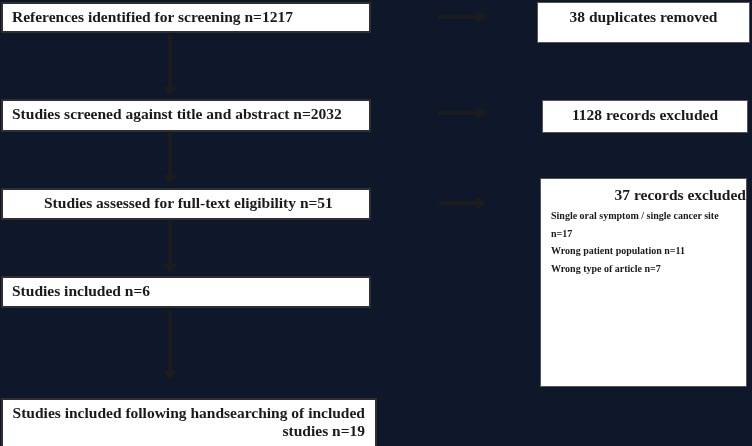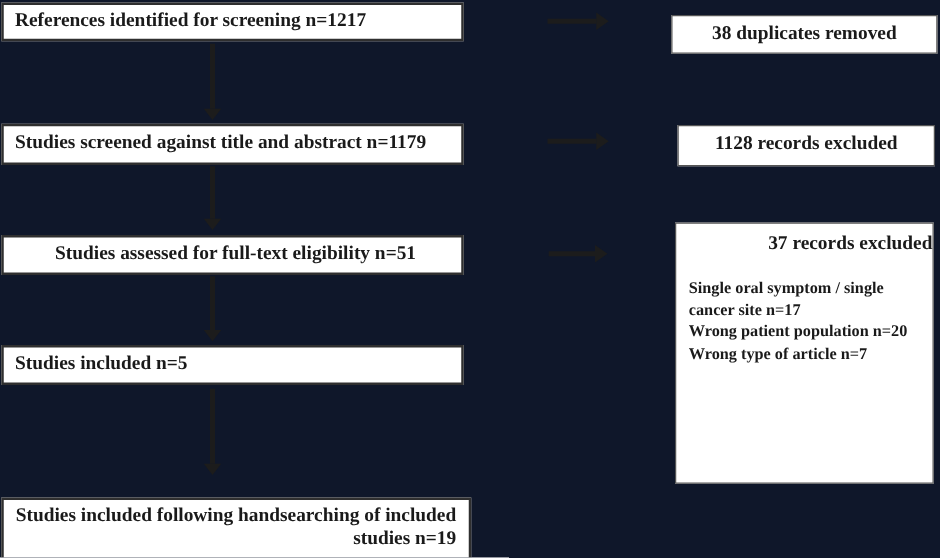--- a/index.html
+++ b/index.html
@@ -38,24 +38,24 @@
     padding-top: 5px;
   }
   .reason-box {
     text-align: left;
   }
   .reason-title {
     text-align: right;
     padding-top: 1px;
   }
   .reason-lines {
-    margin-top: 17px;
+    margin-top: 3px;
     padding: 0 6px 0 10px;
     line-height: 17.5px;
-    font-size: 13px;
+    font-size: 10px;
   }
   
   .v-arrow {
     position: absolute;
     width: 14px;
     display: flex;
     flex-direction: column;
     align-items: center;
   }
   .v-arrow .shaft {
@@ -91,21 +91,21 @@
     border-left: 10px solid #1c1c1c;
   }
 
   
   #box-identified  { top: 2px;   height: 31px; }
   #box-screened    { top: 99px;  height: 33px; }
   #box-fulltext    { top: 188px; height: 32px; padding-left: 41px; }
   #box-included    { top: 276px; height: 32px; }
   #box-handsearch  { top: 398px; height: 77px; width: 376px; text-align: right; }
 
-  #box-duplicates  { left: 537px; top: 12px;   width: 213px; height: 31px; }
+  #box-duplicates  { left: 537px; top: 2px;   width: 213px; height: 41px; }
   #box-excluded1   { left: 542px; top: 100px; width: 206px; height: 33px; }
   #box-excluded2   { left: 540px; top: 178px; width: 207px; height: 209px; padding-top: 6px; }
 
   #arrow-v1 { left: 163px; top: 35px;  height: 61px; }
   #arrow-v2 { left: 163px; top: 133px; height: 51px; }
   #arrow-v3 { left: 163px; top: 221px; height: 52px; }
   #arrow-v4 { left: 163px; top: 311px; height: 69px; }
 
   #arrow-h1 { left: 438px; top: 10px;  width: 49px; }
   #arrow-h2 { left: 438px; top: 106px; width: 49px; }
@@ -114,48 +114,48 @@
 </head>
 <body>
 
 <div id="canvas">
 
   <div class="box main-box" id="box-identified">
     <span>References identified for screening n=1217</span>
   </div>
 
   <div class="box main-box" id="box-screened">
-    <span>Studies screened against title and abstract n=1179</span>
+    <span>Studies screened against title and abstract n=2032</span>
   </div>
 
   <div class="box main-box" id="box-fulltext">
     <span>Studies assessed for full-text eligibility n=51</span>
   </div>
 
   <div class="box main-box" id="box-included">
-    <span>Studies included n=5</span>
+    <span>Studies included n=6</span>
   </div>
 
   <div class="box main-box" id="box-handsearch">
     <span>Studies included following handsearching of included studies n=19</span>
   </div>
 
   <div class="box side-box" id="box-duplicates">
     <span>38 duplicates removed</span>
   </div>
 
   <div class="box side-box" id="box-excluded1">
     <span>1128 records excluded</span>
   </div>
 
   <div class="box side-box reason-box" id="box-excluded2">
     <div class="reason-title">37 records excluded</div>
     <div class="reason-lines">
       <div>Single oral symptom / single cancer site n=17</div>
-      <div>Wrong patient population n=20</div>
+      <div>Wrong patient population n=11</div>
       <div>Wrong type of article n=7</div>
     </div>
   </div>
 
   <div class="v-arrow" id="arrow-v1">
     <div class="shaft"></div>
     <div class="head"></div>
   </div>
   <div class="v-arrow" id="arrow-v2">
     <div class="shaft"></div>

